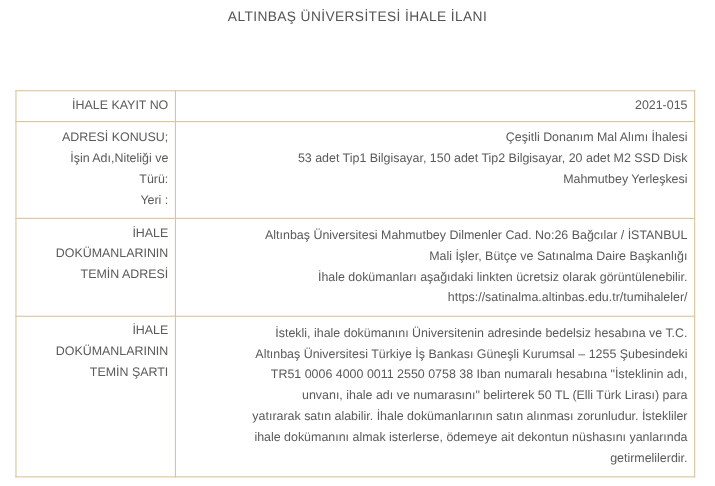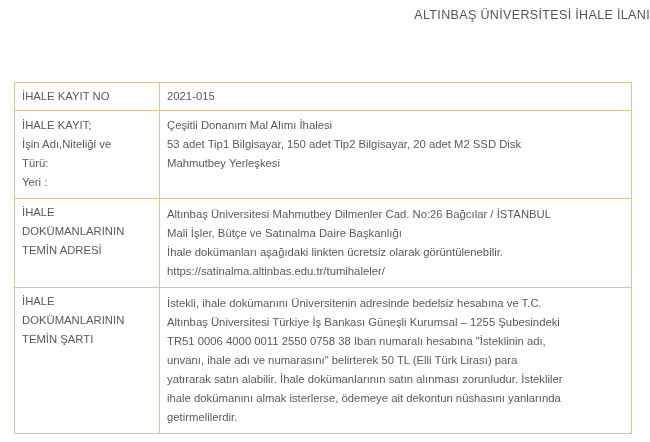--- a/index.html
+++ b/index.html
@@ -14,21 +14,21 @@
     color: #5a5a5a;
     overflow: hidden;
   }
   #page {
     position: relative;
     width: 650px;
     height: 442px;
     box-sizing: border-box;
   }
   .doc-title {
-    text-align: right;
+    text-align: center;
     font-size: 12.5px;
     letter-spacing: 0.35px;
     color: #555555;
     padding-top: 7px;
     margin: 0 0 0 0;
     line-height: 16px;
     font-weight: normal;
   }
   .intro {
     margin: 10px 14px 0 10px;
@@ -62,21 +62,21 @@
     vertical-align: top;
   }
   .row-kayit td { height: 19px; }
   .row-kayit td.value-cell { vertical-align: middle; margin-left: 36px; }
   .row-konu td.label-cell,
   .row-konu td.value-cell { padding-top: 5px; padding-bottom: 6px; }
   .row-konu td.label-cell { vertical-align: top; }
   .row-konu .value-cell { padding-top: 12px; }
   .row-adres td.value-cell { padding-top: 6px; padding-bottom: 6px; }
   .row-sart td.value-cell { padding-top: 6px; padding-bottom: 6px; }
-  .line { display: block; white-space: nowrap; }
+  .line { display: block; white-space: nowrap; text-align: right; }
   .pad-bottom-blank { display: block; height: 19px; }
 </style>
 </head>
 <body>
 
 <div id="page">
 
   <h1 class="doc-title">ALTINBAŞ ÜNİVERSİTESİ İHALE İLANI</h1>
 
 
@@ -86,21 +86,21 @@
         <td class="label-cell">
           <span class="line">İHALE KAYIT NO</span>
         </td>
         <td class="value-cell">
           <span class="line">2021-015</span>
         </td>
       </tr>
 
       <tr class="row-konu">
         <td class="label-cell">
-          <span class="line">İHALE KAYIT;</span>
+          <span class="line">ADRESİ KONUSU;</span>
           <span class="line">İşin Adı,Niteliği ve</span>
           <span class="line">Türü:</span>
           <span class="line">Yeri :</span>
         </td>
         <td class="value-cell">
           <span class="line">Çeşitli Donanım Mal Alımı İhalesi</span>
           <span class="line">53 adet Tip1 Bilgisayar, 150 adet Tip2 Bilgisayar, 20 adet M2 SSD Disk</span>
           <span class="line">Mahmutbey Yerleşkesi</span>
           <span class="pad-bottom-blank"></span>
         </td>

